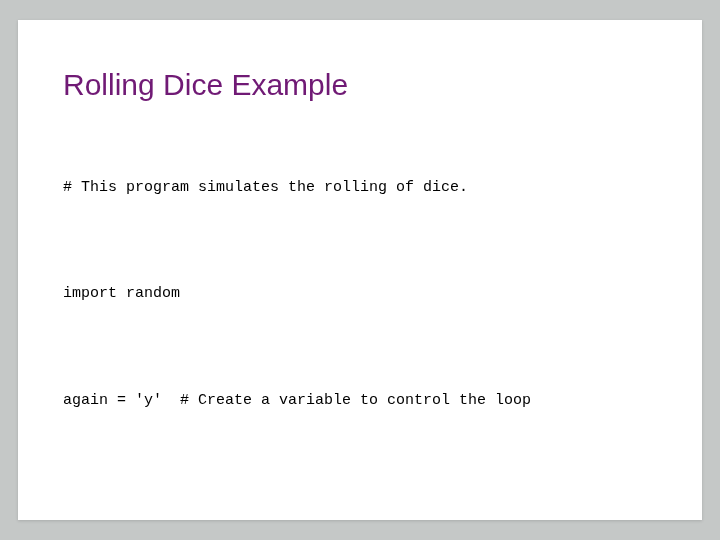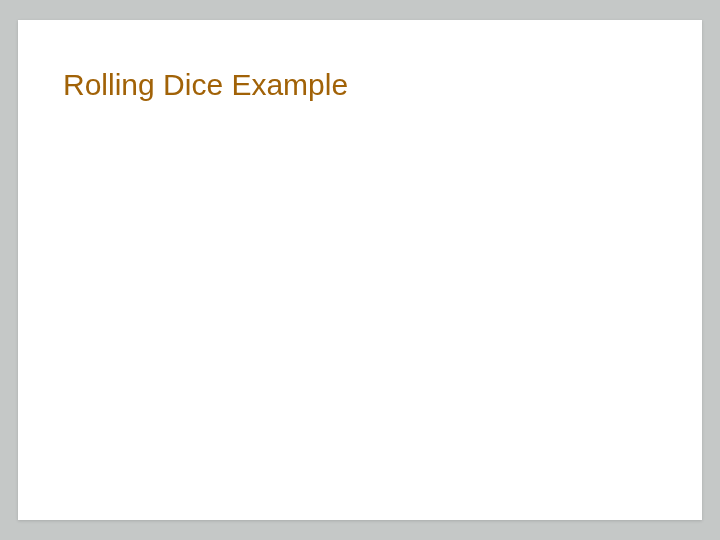--- a/index.html
+++ b/index.html
@@ -17,43 +17,46 @@
     .slide {
       width: 100%;
       height: 100%;
       background: #ffffff;
       padding: 48px 45px 40px 45px;
       box-shadow: 0 1px 3px rgba(0,0,0,0.15);
     }
     .title {
       font-size: 30px;
       font-weight: normal;
-      color: #a16207;
+      color: #701a75;
       margin-bottom: 32px;
       font-family: Arial, Helvetica, sans-serif;
     }
     .code {
       font-family: "Courier New", Courier, monospace;
       font-size: 15px;
       line-height: 1.42;
       color: #000;
       white-space: pre;
     }
     .code-line {
       display: block;
     }
   </style>
 </head>
 <body>
 
 <div class="slide">
   <h1 class="title">Rolling Dice Example</h1>
   <div class="code">
+    <span class="code-line"># This program simulates the rolling of dice.</span>
     <span class="code-line"></span>
+    <span class="code-line">import random</span>
     <span class="code-line"></span>
+    <span class="code-line">again = 'y'  # Create a variable to control the loop</span>
     
     
     
     
     
     
     
     
   </div>
 </div>

